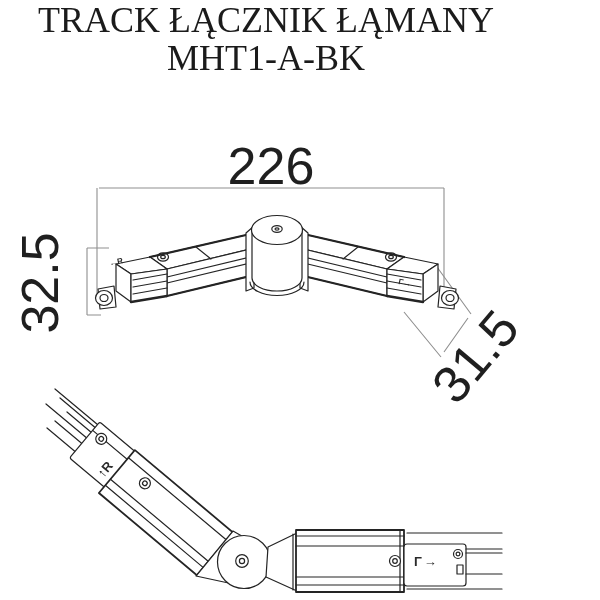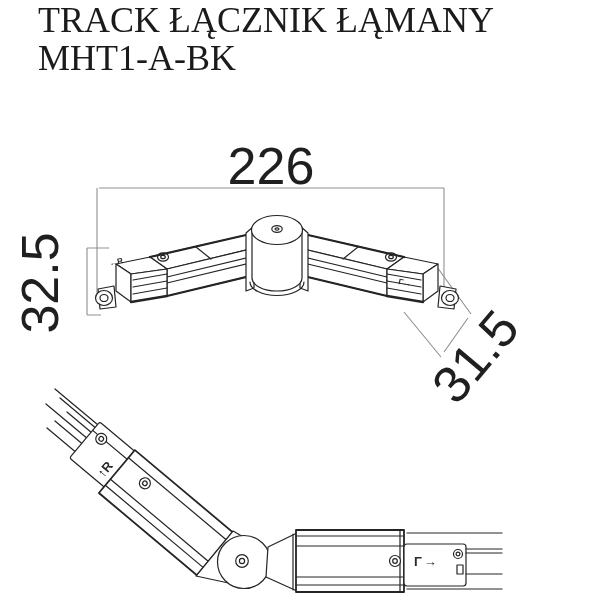--- a/index.html
+++ b/index.html
@@ -1,20 +1,20 @@
 <!DOCTYPE html>
 <html><head>
 <meta charset="utf-8">
 <style>
   html,body{margin:0;padding:0;background:#fff;}
   #stage{position:relative;width:600px;height:600px;background:#fff;overflow:hidden;
          font-family:"Liberation Sans",sans-serif;}
   #title{position:absolute;left:38px;top:2px;
          font-family:"Liberation Serif",serif;
-         font-size:36px;line-height:1.05;color:#1b1b1b;white-space:nowrap;}
+         font-size:36px;line-height:1.05;color:#1b1b1b;white-space:nowrap;text-align:center;}
   #drawing{position:absolute;left:0;top:0;}
   
   .l  {stroke:#242424;fill:none;stroke-width:1.2;stroke-linejoin:round;stroke-linecap:round;}
   .lf {stroke:#242424;fill:#ffffff;stroke-width:1.2;stroke-linejoin:round;}
   .hv {stroke-width:2.3;}
   .hv18{stroke-width:1.8;}
   .dim{stroke:#8f8f8f;fill:none;stroke-width:1.1;}
   .dimtext{font-family:"Liberation Sans",sans-serif;font-size:52px;fill:#1f1f1f;}
   .mark{font-family:"Liberation Sans",sans-serif;fill:#2a2a2a;font-weight:bold;}
 </style>

